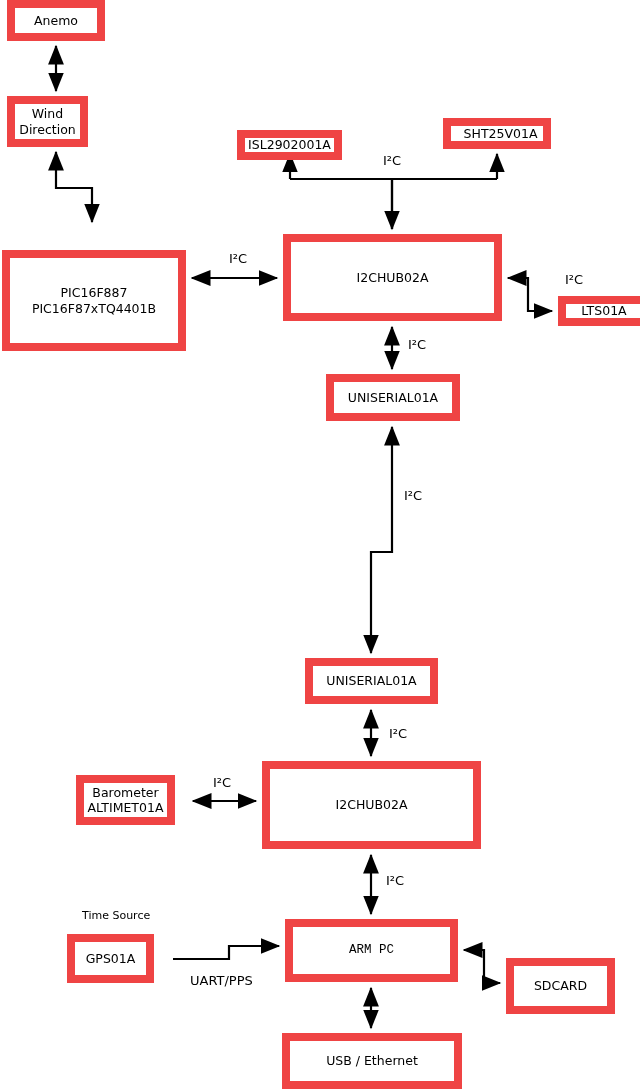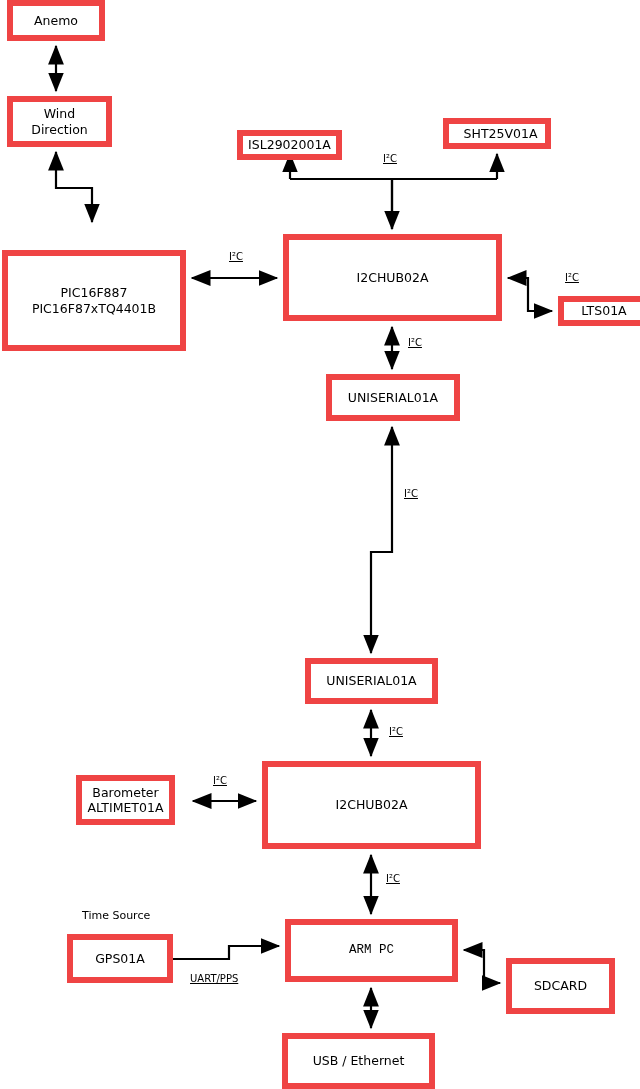--- a/index.html
+++ b/index.html
@@ -18,43 +18,42 @@
   svg.wires {
     position: absolute;
     left: 0;
     top: 0;
     width: 640px;
     height: 1089px;
   }
   .node {
     position: absolute;
     box-sizing: border-box;
-    border: 6px solid #ef4444;
+    border: 8px solid #ef4444;
     background: #ffffff;
     display: flex;
     align-items: center;
     justify-content: center;
     text-align: center;
     line-height: 1.22;
     color: #000000;
     font-size: 12.5px;
     z-index: 3;
   }
   .node .node-label {
     display: block;
     white-space: pre-line;
     padding: 0 4px;
   }
   .edge-label {
     position: absolute;
     color: #000000;
-    font-size: 10px;
+    font-size: 13px;
     white-space: nowrap;
     z-index: 4;
-    text-decoration: underline;
   }
   .free-label {
     position: absolute;
     color: #000000;
     font-size: 11px;
     white-space: nowrap;
     z-index: 4;
   }
 </style>
 </head>
@@ -103,21 +102,21 @@
       <path d="M464,950 L484,950 L484,983 L500,983" marker-start="url(#arrowStart)" marker-end="url(#arrowEnd)"></path>
 
       <line x1="371" y1="988" x2="371" y2="1028" marker-start="url(#arrowStart)" marker-end="url(#arrowEnd)"></line>
     </g>
   </svg>
 
   <div class="node" style="left:7px;  top:0px;    width:98px;  height:41px;">
     <span class="node-label">Anemo</span>
   </div>
 
-  <div class="node" style="left:7px;  top:96px;   width:105px;  height:51px;">
+  <div class="node" style="left:7px;  top:96px;   width:81px;  height:51px;">
     <span class="node-label">Wind
 Direction</span>
   </div>
 
   <div class="node" style="left:2px;  top:227px;  width:184px; height:101px;margin-top:23px;">
     <span class="node-label">PIC16F887
 PIC16F87xTQ4401B</span>
   </div>
 
   <div class="node" style="left:237px; top:130px; width:105px; height:30px;">
@@ -146,33 +145,33 @@
 
   <div class="node" style="left:262px; top:761px; width:219px; height:88px;">
     <span class="node-label">I2CHUB02A</span>
   </div>
 
   <div class="node" style="left:76px;  top:775px; width:99px; height:50px;">
     <span class="node-label">Barometer
 ALTIMET01A</span>
   </div>
 
-  <div class="node" style="left:67px;  top:934px; width:106px; height:49px;">
+  <div class="node" style="left:67px;  top:934px; width:87px; height:49px;">
     <span class="node-label">GPS01A</span>
   </div>
 
   <div class="node" style="left:285px; top:919px; width:173px; height:63px;font-family:Liberation Mono, monospace;">
     <span class="node-label">ARM PC</span>
   </div>
 
   <div class="node" style="left:506px; top:958px; width:109px; height:56px;">
     <span class="node-label">SDCARD</span>
   </div>
 
-  <div class="node" style="left:282px; top:1033px; width:153px; height:56px;">
+  <div class="node" style="left:282px; top:1033px; width:180px; height:56px;">
     <span class="node-label">USB / Ethernet</span>
   </div>
 
   <div class="edge-label" style="left:383px; top:153px;">I²C</div>
   <div class="edge-label" style="left:229px; top:251px;">I²C</div>
   <div class="edge-label" style="left:565px; top:272px;">I²C</div>
   <div class="edge-label" style="left:408px; top:337px;">I²C</div>
   <div class="edge-label" style="left:404px; top:488px;">I²C</div>
   <div class="edge-label" style="left:389px; top:726px;">I²C</div>
   <div class="edge-label" style="left:213px; top:775px;">I²C</div>

